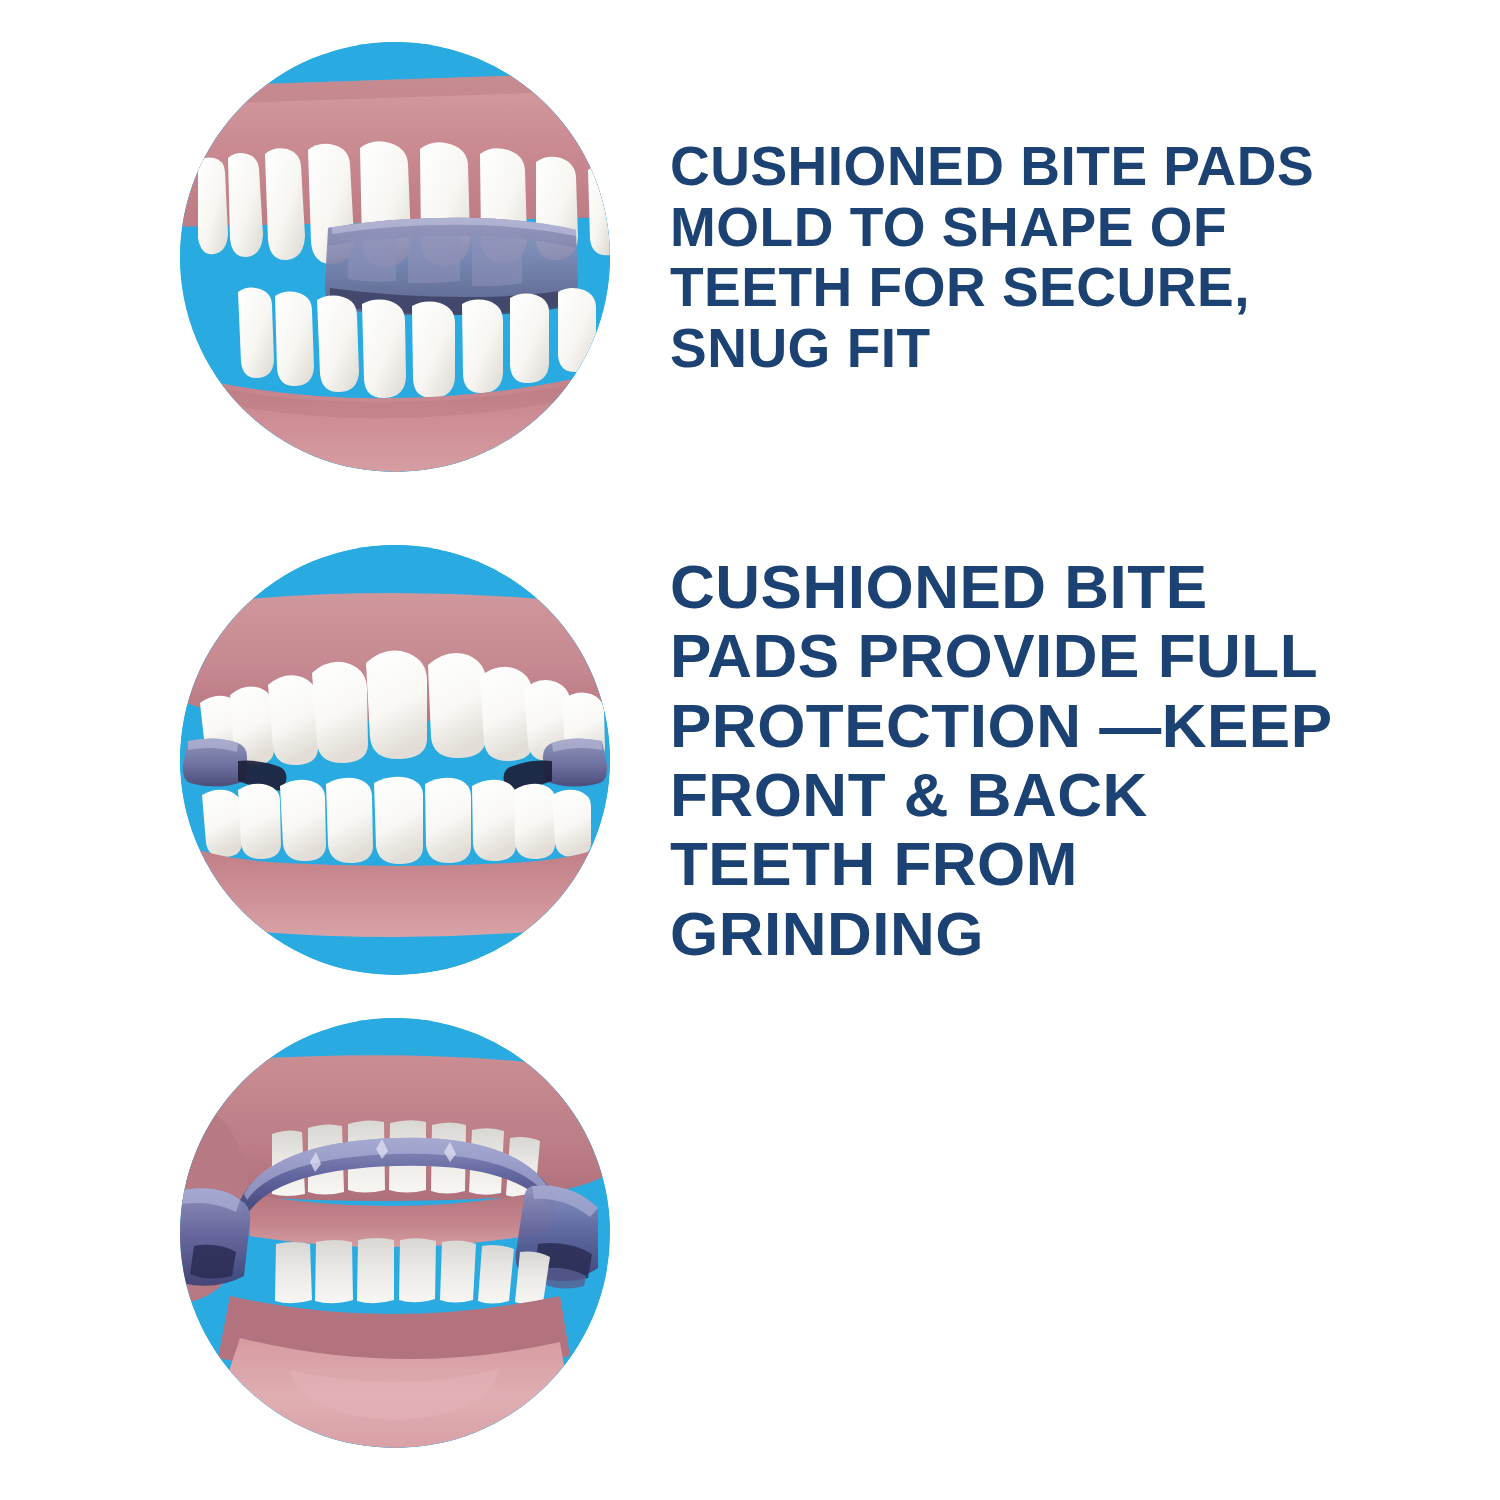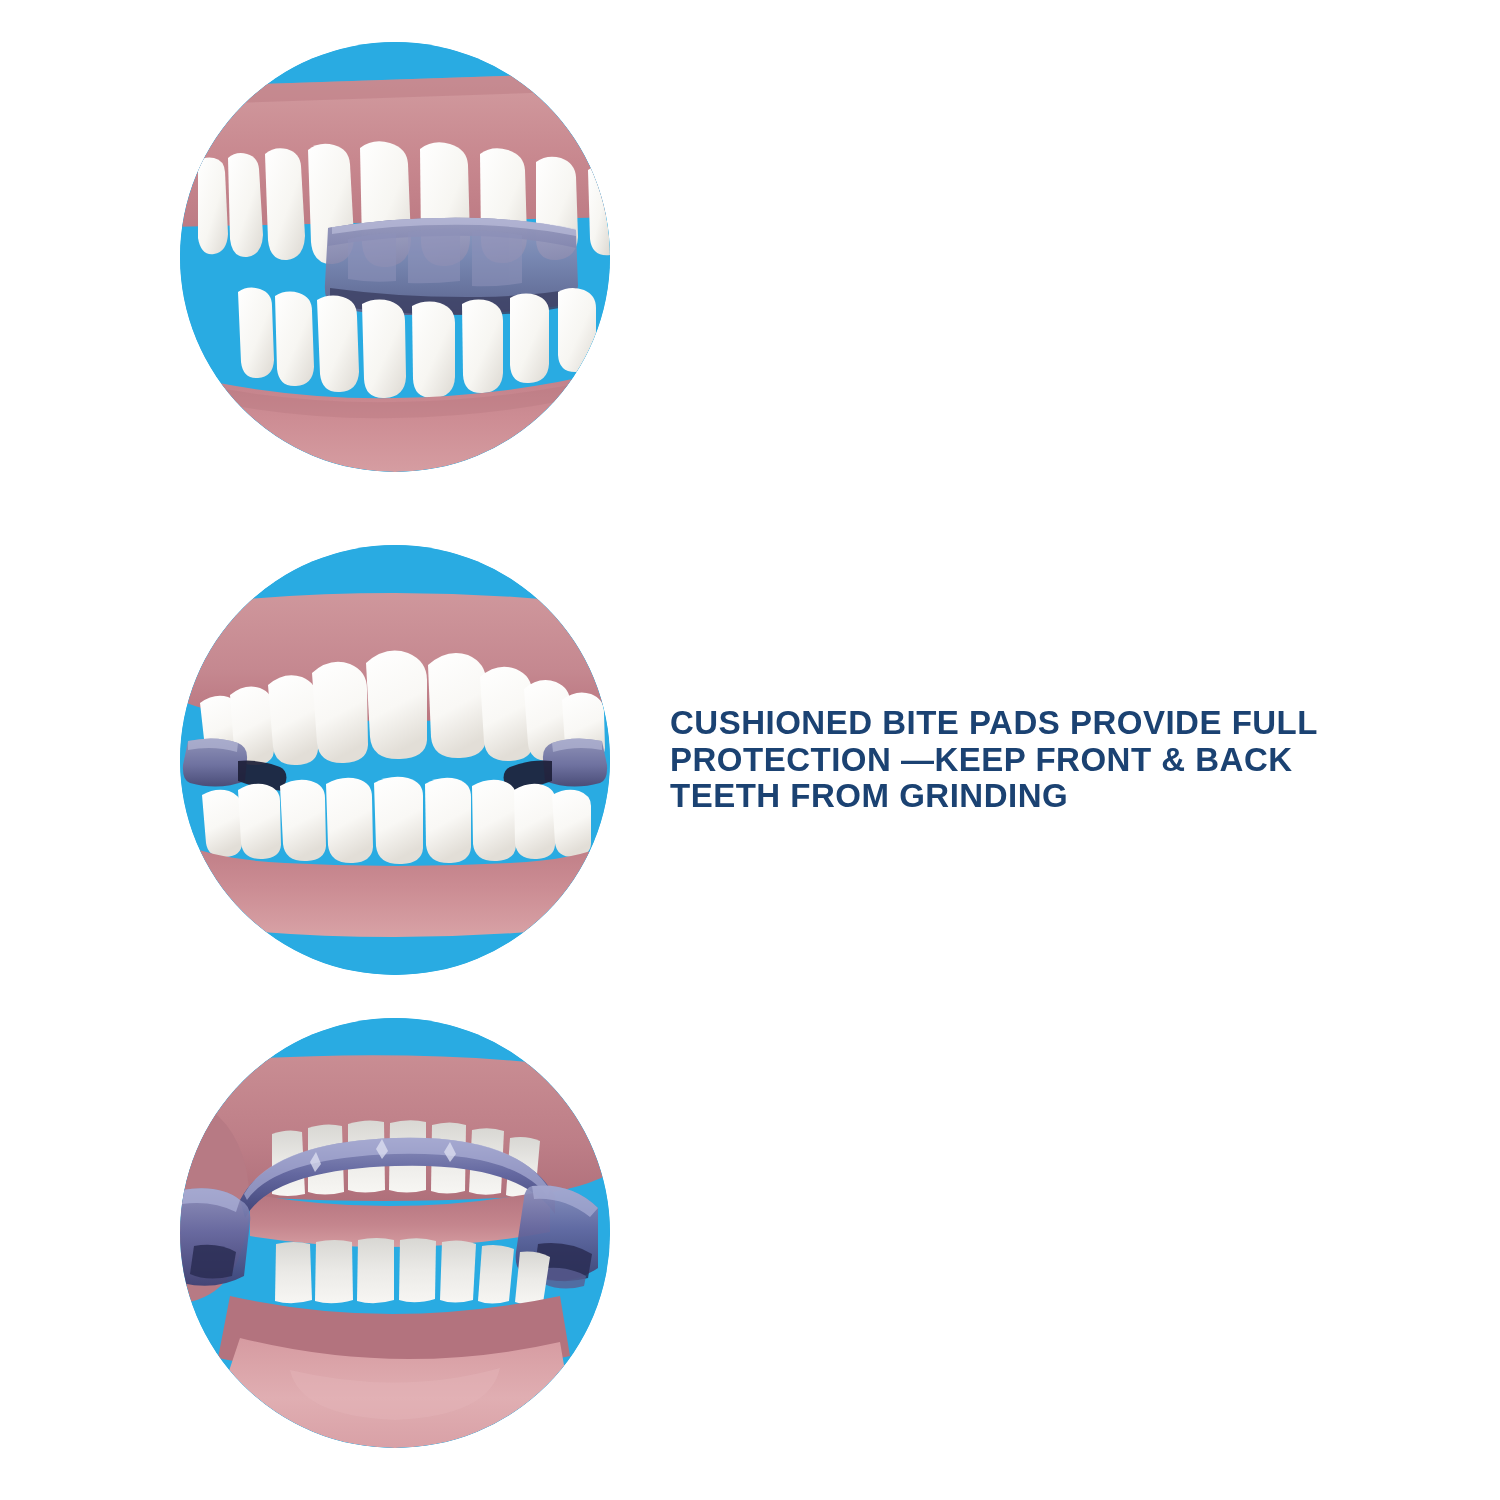--- a/index.html
+++ b/index.html
@@ -45,21 +45,21 @@
   }
   .headline {
     color:#1b4272;
     font-weight:bold;
     font-size:55px;
     line-height:1.10;
     letter-spacing:0.5px;
     text-transform:uppercase;
     max-width:700px;
   }
-  #row-1 .headline { font-size:33px; line-height:1.12; max-width:680px; }
+  #row-1 .headline { font-size:62px; line-height:1.12; max-width:680px; }
   #row-2 .headline { font-size:51px; line-height:1.12; max-width:700px; }
 </style>
 </head>
 <body>
 
 <div class="page">
 
   <div class="feature-row" id="row-0">
     <div class="media">
       <svg viewBox="0 0 430 430" xmlns="http://www.w3.org/2000/svg">
@@ -131,20 +131,23 @@
             <path d="M282 262 q12 -7 27 -3 q14 5 14 20 l0 52 q-1 19 -20 20 q-19 1 -20 -18 Z" fill="url(#tooth1)"></path>
             <path d="M330 256 q12 -7 26 -3 q14 5 13 19 l0 50 q-1 18 -20 19 q-18 1 -19 -18 Z" fill="url(#tooth1)"></path>
             <path d="M378 250 q12 -7 26 -2 q12 5 12 18 l0 46 q-1 17 -19 18 q-18 1 -19 -17 Z" fill="url(#tooth1)"></path>
           </g>
 
           <path d="M-10 330 q110 28 225 26 q120 -2 225 -30 L440 440 L-10 440 Z" fill="url(#gumBot1)"></path>
           <path d="M-10 336 q110 26 225 24 q120 -2 225 -28 l0 14 q-108 28 -226 30 q-114 2 -224 -26 Z" fill="#b5757e" opacity="0.35"></path>
         </g>
       </svg>
     </div>
+    <div class="copy">
+      <h2 class="headline">CUSHIONED BITE PADS MOLD TO SHAPE OF TEETH FOR SECURE, SNUG FIT</h2>
+    </div>
   </div>
 
   <div class="feature-row" id="row-1">
     <div class="media">
       <svg viewBox="0 0 430 430" xmlns="http://www.w3.org/2000/svg">
         <defs>
           <linearGradient id="gumTop2" x1="0" y1="0" x2="0" y2="1">
             <stop offset="0%" stop-color="#cf979c"></stop>
             <stop offset="60%" stop-color="#c58890"></stop>
             <stop offset="100%" stop-color="#b9757f"></stop>

